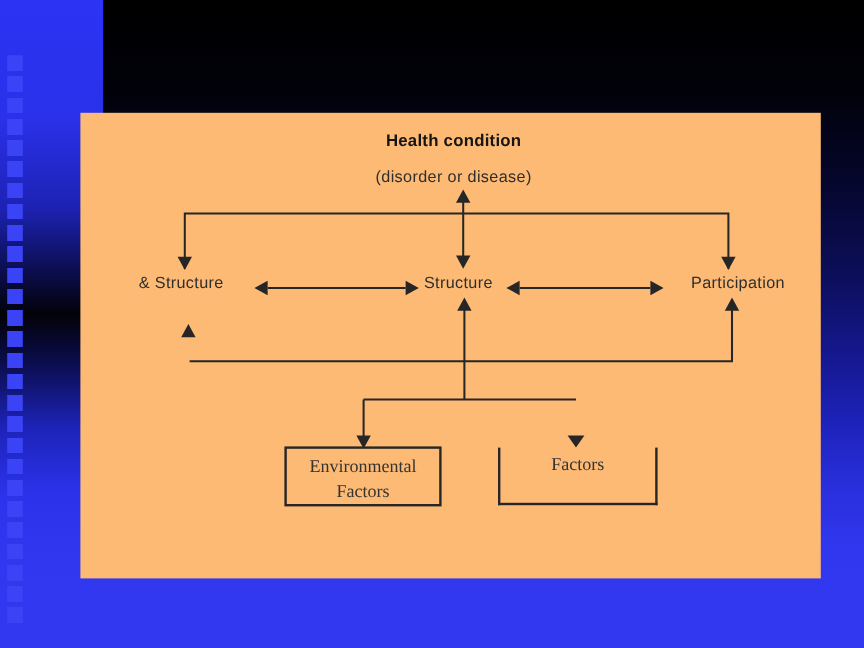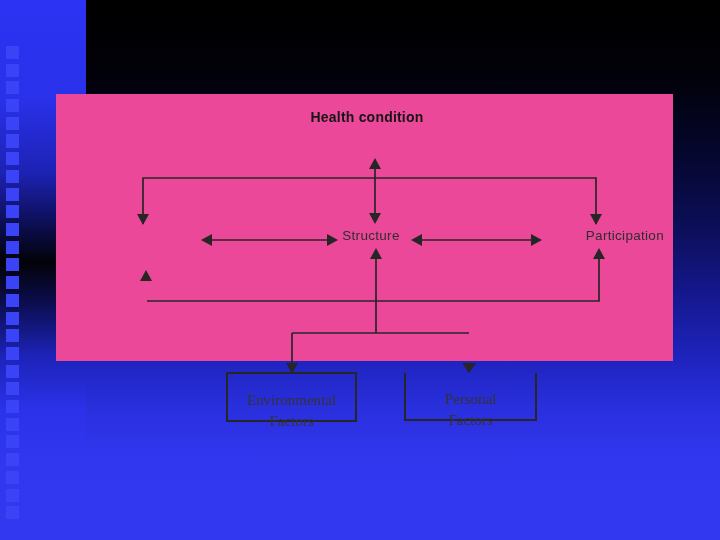--- a/index.html
+++ b/index.html
@@ -27,33 +27,33 @@
   }
   
   .squares{
     position:absolute;left:6px;top:46px;width:13px;height:478px;
     background:repeating-linear-gradient(to bottom,
       #3a43f5 0px, #3a43f5 13px, transparent 13px, transparent 17.7px);
   }
 
   
   .panel{
-    position:absolute;left:56px;top:94px;width:617px;height:267px;
-    background:#ec4899;color:#2e2e2e;
+    position:absolute;left:67px;top:94px;width:617px;height:388px;
+    background:#fdba74;color:#2e2e2e;
   }
   .panel svg{position:absolute;left:0;top:0;}
 
   .lbl{position:absolute;text-align:center;font-size:13.5px;
        letter-spacing:0.3px;color:#2e2e2e;line-height:17px;white-space:nowrap;}
   .bold{font-weight:700;font-size:14px;color:#151515;letter-spacing:0.2px;}
   .two-line{line-height:23px;white-space:normal;}
   .serifbox{
     position:absolute;font-family:"Liberation Serif", serif;
     font-size:15px;color:#333;text-align:center;line-height:21px;
-    box-sizing:border-box;padding-top:16px;
+    box-sizing:border-box;padding-top:5px;
   }
   .env{left:170px;top:278px;width:131px;height:50px;border:2px solid #262626;}
   .pers{left:348px;top:279px;width:133px;height:48px;
         border-left:2px solid #262626;border-right:2px solid #262626;
         border-bottom:2px solid #262626;}
   .line-block span{display:block;}
 </style>
 </head>
 <body>
 
@@ -93,32 +93,33 @@
         <polygon points="314,165 326,165 320,154"></polygon>
         <polygon points="537,165 549,165 543,154"></polygon>
         <polygon points="84,187 96,187 90,176"></polygon>
         <polygon points="230,269 242,269 236,280"></polygon>
         <polygon points="406,269 420,269 413,279"></polygon>
       </g>
     </svg>
 
     <div class="lbl bold" style="left:211px;top:15px;width:200px;">Health condition</div>
 
+    <div class="lbl" style="left:211px;top:45px;width:200px;">(disorder or disease)</div>
 
     <div class="lbl two-line line-block" style="left:9px;top:130px;width:150px;">
+      <span>&amp; Structure</span>
     </div>
 
     <div class="lbl" style="left:265px;top:133px;width:100px;">Structure</div>
 
-    <div class="lbl" style="left:488px;top:133px;width:120px;text-align:right;">Participation</div>
+    <div class="lbl" style="left:488px;top:133px;width:120px;">Participation</div>
 
     <div class="serifbox env line-block">
       <span>Environmental</span>
       <span>Factors</span>
     </div>
 
     <div class="serifbox pers line-block">
-      <span>Personal</span>
       <span>Factors</span>
     </div>
 
   </div>
 </div>
 
 </body></html>

